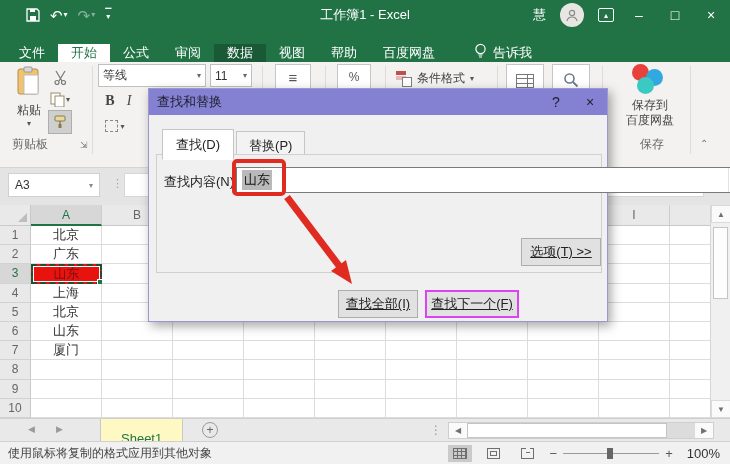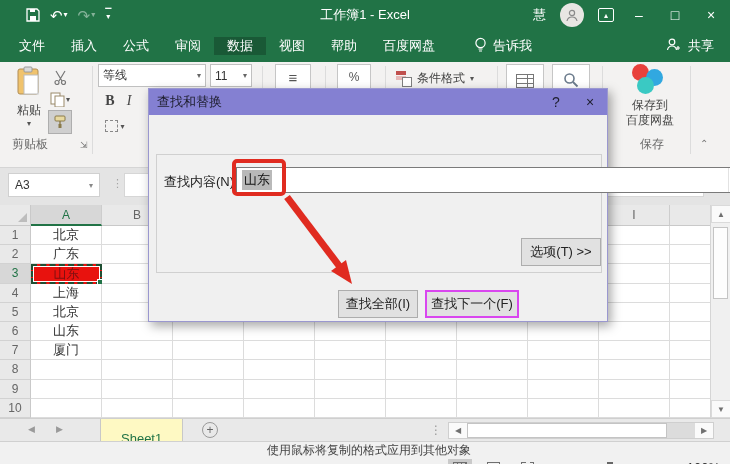--- a/index.html
+++ b/index.html
@@ -19,21 +19,21 @@
   .tb-right{margin-left:auto;display:flex;align-items:center;gap:14px;margin-right:8px;}
   .user-name{font-size:13px;}
   .avatar{width:24px;height:24px;border-radius:50%;background:#e8e6e3;display:flex;
           align-items:center;justify-content:center;}
   .ribbon-opts{width:16px;height:14px;border:1px solid #fff;border-radius:2px;
                display:flex;align-items:center;justify-content:center;font-size:8px;}
   .winbtn{font-size:14px;width:22px;text-align:center;cursor:pointer;}
 
   
   .tabrow{position:absolute;left:0;top:30px;width:730px;height:32px;background:#217346;
-          display:flex;align-items:center;color:#fff;font-size:13px;}
+          display:flex;align-items:flex-end;color:#fff;font-size:13px;}
   .rtab{display:flex;align-items:center;padding:0 13px;cursor:pointer;white-space:nowrap;}
   .rtab.active{background:#fff;color:#217346;}
   .rtab.hover{background:rgba(0,0,0,.22);}
   .tellme{display:flex;align-items:center;gap:6px;padding:0 12px;margin-left:14px;cursor:pointer;}
   .share{display:flex;align-items:center;gap:6px;padding:0 12px;margin-left:auto;margin-right:4px;cursor:pointer;}
 
   
   .ribbon{position:absolute;left:0;top:62px;width:730px;height:106px;background:#f3f2f1;
           border-bottom:1px solid #d5d5d5;font-size:12px;color:#444;}
   .vsep{position:absolute;top:4px;height:88px;width:1px;background:#dcdcdc;}
@@ -109,21 +109,21 @@
             border-radius:50%;display:flex;align-items:center;justify-content:center;color:#666;
             font-size:12px;line-height:1;cursor:pointer;}
   .hs-dots{position:absolute;left:430px;top:4px;color:#9a9a9a;cursor:ew-resize;}
   .hscroll{position:absolute;left:448px;top:3px;width:266px;height:17px;background:#dcdcdc;border:1px solid #cfcfcf;}
   .hscroll .ar{position:absolute;top:0;width:18px;height:15px;background:#fafafa;display:flex;
                align-items:center;justify-content:center;font-size:8px;color:#707070;cursor:pointer;}
   .hthumb{position:absolute;left:18px;top:0;width:200px;height:15px;background:#fff;border:1px solid #c4c4c4;cursor:grab;}
 
   
   .statusbar{position:absolute;left:0;top:441px;width:730px;height:23px;background:#f1f1f1;
-             border-top:1px solid #d0d0d0;display:flex;align-items:center;font-size:12px;color:#444;flex-direction:column;}
+             border-top:1px solid #d0d0d0;display:flex;align-items:center;font-size:12px;color:#444;}
   .status-msg{margin-left:8px;}
   .sb-right{margin-left:auto;display:flex;align-items:center;gap:10px;margin-right:10px;}
   .view-ic{width:24px;height:17px;display:flex;align-items:center;justify-content:center;cursor:pointer;}
   .view-ic.active{background:#cacaca;}
   .ic-grid{width:14px;height:11px;border:1px solid #6f6f6f;
            background:
              repeating-linear-gradient(to right,transparent 0 3px,#6f6f6f 3px 4px),
              repeating-linear-gradient(to bottom,transparent 0 2.5px,#6f6f6f 2.5px 3.5px);}
   .ic-layout{width:13px;height:11px;border:1px solid #6f6f6f;position:relative;}
   .ic-layout:after{content:"";position:absolute;left:2px;top:2px;right:2px;bottom:2px;border:1px solid #6f6f6f;}
@@ -147,21 +147,21 @@
   .dtab{padding:5px 12px 4px;border:1px solid #c6c6c6;cursor:pointer;background:#f3f3f3;margin-right:2px;font-size:13px;}
   .dtab.active{background:#fff;border-bottom:1px solid #fff;position:relative;z-index:2;padding:6px 13px 5px;}
   .dlg-frame{position:absolute;left:7px;top:65px;width:446px;height:119px;border:1px solid #d0d0d0;background:#f0f0f0;}
   .find-label{position:absolute;left:15px;top:84px;font-size:13px;}
   .combo-input{position:absolute;left:87px;top:78px;width:510px;height:26px;background:#fff;border:1px solid #7a7a7a;
                display:flex;align-items:center;cursor:text;}
   .combo-input .selsel{margin-left:5px;background:#b9b9b9;padding:1px 2px;font-size:13px;color:#111;}
   .combo-input .dd{margin-left:auto;width:17px;align-self:stretch;display:flex;align-items:center;
                    justify-content:center;font-size:8px;color:#555;border-left:1px solid #e2e2e2;cursor:pointer;}
   .dlg-btn{position:absolute;height:28px;background:#e1e1e1;border:1px solid #adadad;
-           display:flex;align-items:center;justify-content:center;font-size:13px;color:#222;cursor:pointer;}
+           display:flex;align-items:center;justify-content:center;font-size:13px;color:#222;cursor:pointer;text-decoration:underline;}
   .dlg-btn.focus{border:2px solid #d946ef;}
 
   
   .anno-rect{position:absolute;left:232px;top:159px;width:54px;height:37px;border:4px solid #e02b20;
              border-radius:5px;z-index:30;pointer-events:none;}
   #anno-svg{position:absolute;left:0;top:0;z-index:30;pointer-events:none;}
 </style>
 </head>
 <body>
 
@@ -192,46 +192,36 @@
       <span class="ribbon-opts">▴</span>
       <span class="winbtn">–</span>
       <span class="winbtn">□</span>
       <span class="winbtn">×</span>
     </div>
   </div>
 
   <div class="tabrow">
     <div id="ribbon-tabs" style="display:flex;align-items:stretch;">
         <div class="rtab" style="margin-left: 6px;">文件</div>
-        <div class="rtab">插入</div>
+        <div class="rtab active">开始</div>
         <div class="rtab">公式</div>
         <div class="rtab">审阅</div>
         <div class="rtab hover">数据</div>
         <div class="rtab">视图</div>
         <div class="rtab">帮助</div>
         <div class="rtab">百度网盘</div>
       </div>
     <div class="tellme">
       <span>
         <svg width="13" height="16" viewBox="0 0 13 16">
             <circle cx="6.5" cy="6" r="4.6" fill="none" stroke="#fff" stroke-width="1.2"></circle>
             <path d="M4.5 12h4M5 14h3" stroke="#fff" stroke-width="1.2"></path>
           </svg>
       </span>
       <span>告诉我</span>
-    </div>
-    <div class="share">
-      <span>
-        <svg width="16" height="15" viewBox="0 0 16 15">
-            <circle cx="6" cy="5" r="2.8" fill="none" stroke="#fff" stroke-width="1.2"></circle>
-            <path d="M1.5 13c.5-3 2.7-4 4.5-4s4 1 4.5 4" fill="none" stroke="#fff" stroke-width="1.2"></path>
-            <path d="M12 9v4M10 11h4" stroke="#fff" stroke-width="1.2"></path>
-          </svg>
-      </span>
-      <span>共享</span>
     </div>
   </div>
 
   <div class="ribbon">
     <div class="paste-btn">
       <span>
         <svg width="26" height="30" viewBox="0 0 26 30">
             <rect x="2" y="3" width="20" height="25" rx="2" fill="#f0c36d" stroke="#b08d57"></rect>
             <rect x="8" y="1" width="8" height="5" rx="1" fill="#d9d9d9" stroke="#9a9a9a"></rect>
             <rect x="8" y="9" width="14" height="19" fill="#fff" stroke="#bdbdbd"></rect>
@@ -515,20 +505,24 @@
   </div>
 
   <div class="dialog">
     <div class="dlg-title">
       <span class="t">查找和替换</span>
       <span class="btns">
         <span class="b">?</span>
         <span class="b">×</span>
       </span>
     </div>
+    <div class="dlg-tabs">
+      <span class="dtab active">查找(D)</span>
+      <span class="dtab">替换(P)</span>
+    </div>
     <div class="dlg-frame"></div>
     <span class="find-label">查找内容(N):</span>
     <div class="combo-input">
       <span class="selsel">山东</span>
       <span class="dd">▼</span>
     </div>
     <div class="dlg-btn" style="left:372px;top:149px;width:80px;">选项(T) &gt;&gt;</div>
     <div class="dlg-btn" style="left:189px;top:201px;width:80px;">查找全部(I)</div>
     <div class="dlg-btn focus" style="left:276px;top:201px;width:94px;">查找下一个(F)</div>
   </div>

